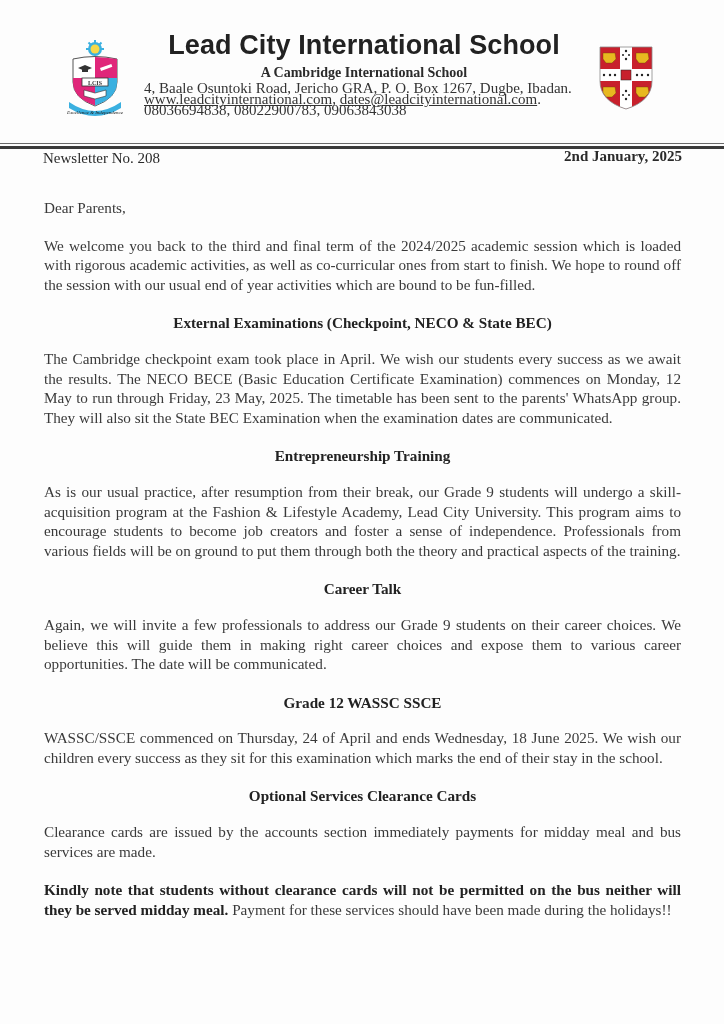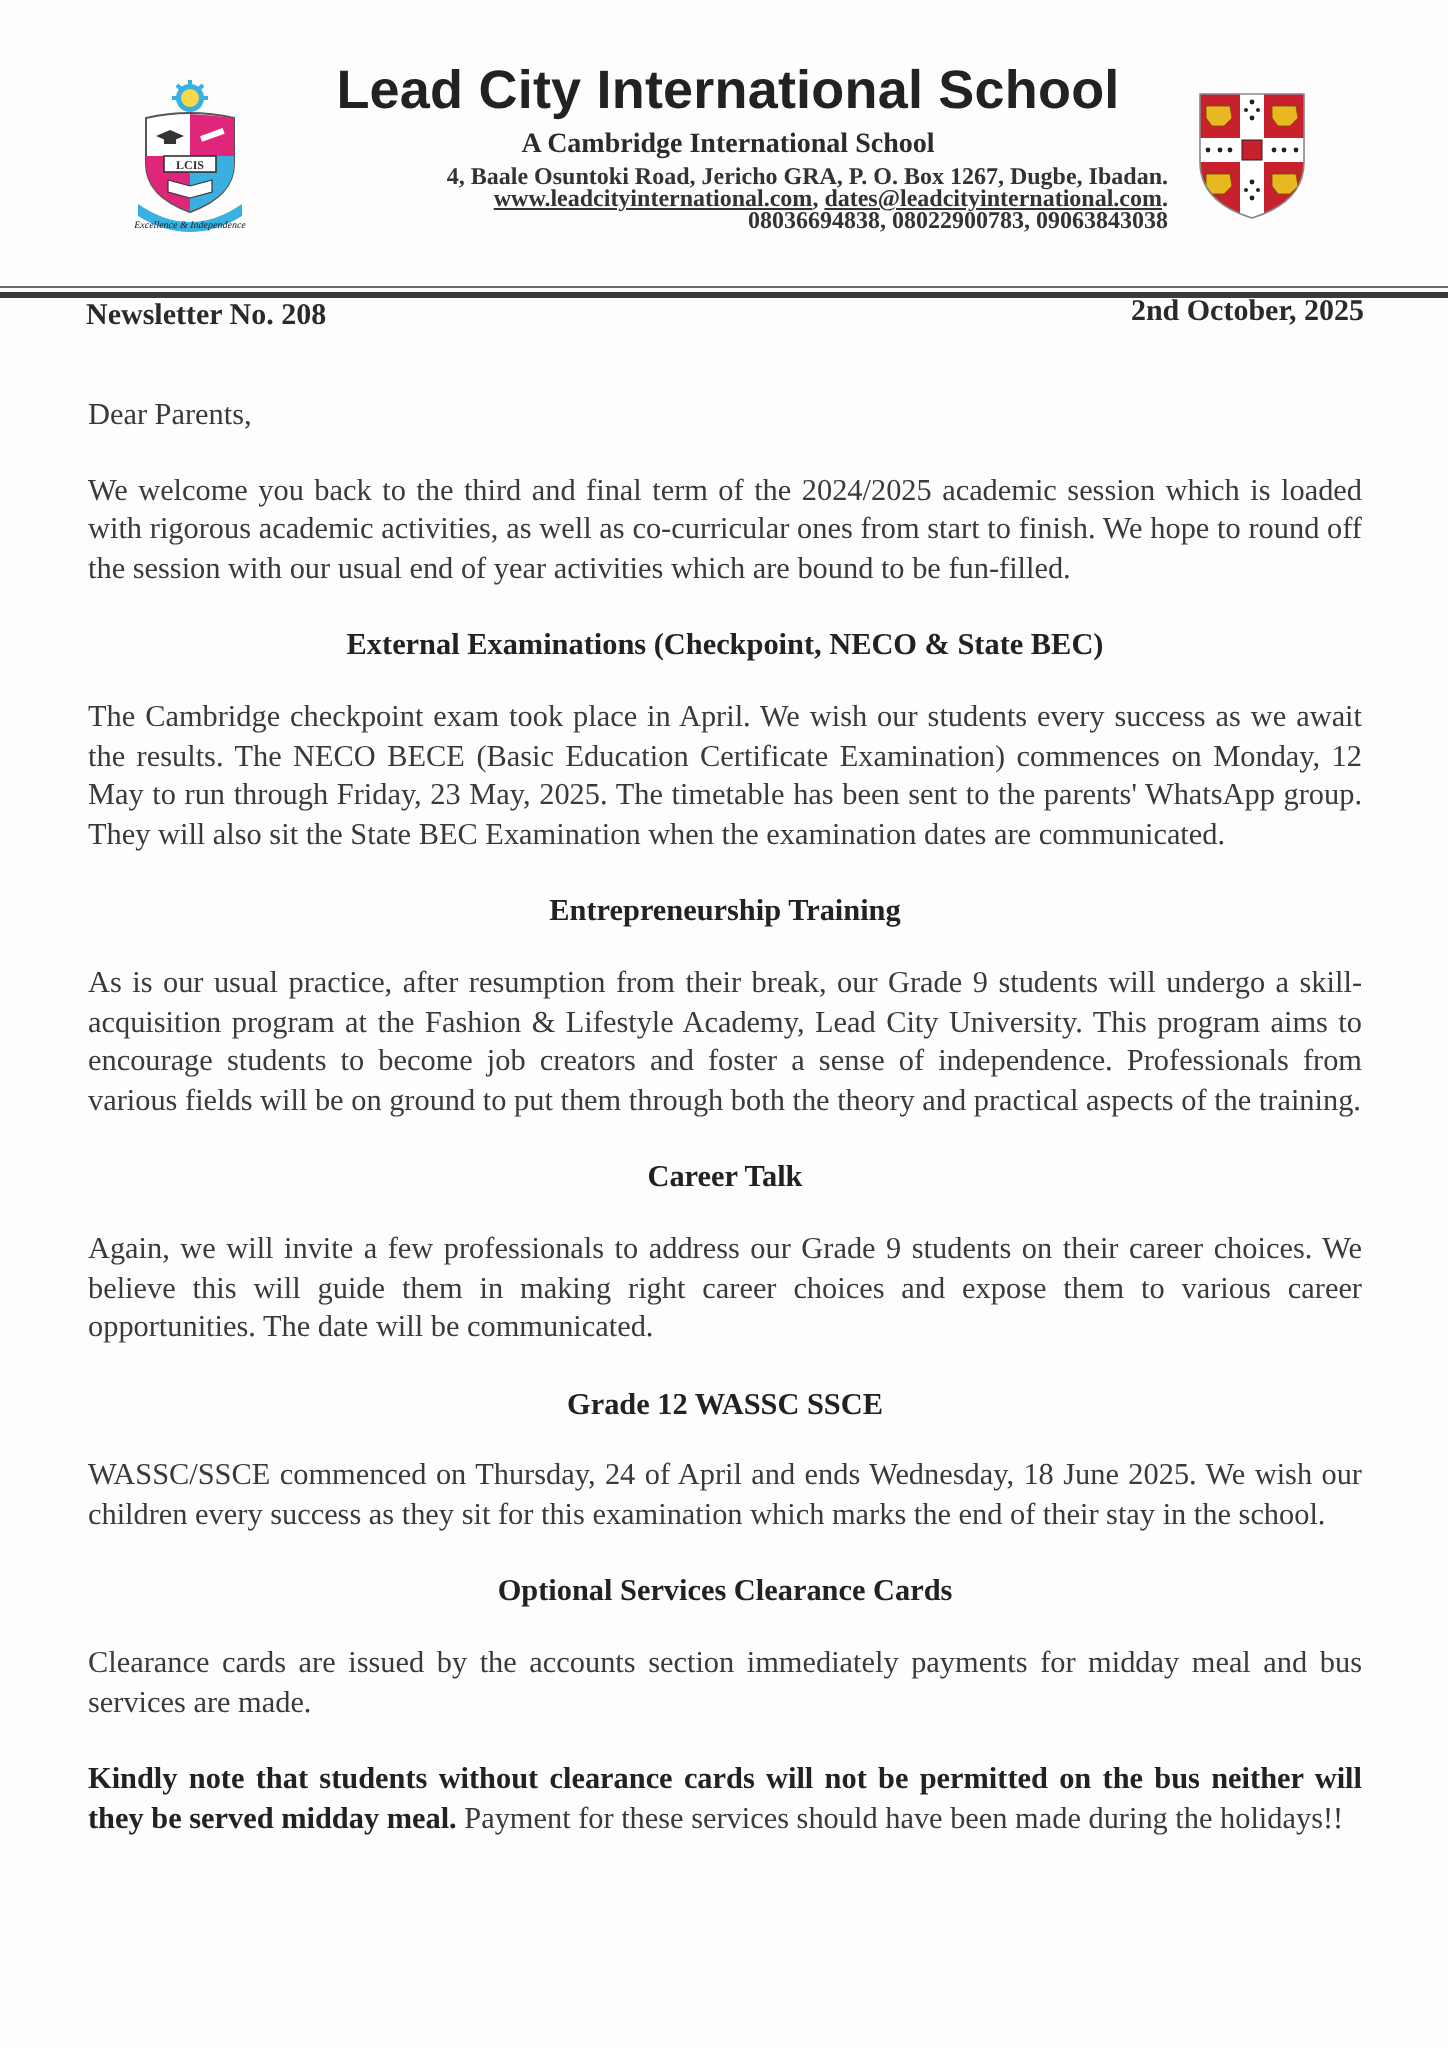--- a/index.html
+++ b/index.html
@@ -51,23 +51,23 @@
       text-align: center;
       font-weight: bold;
       font-size: 14px;
       line-height: 16px;
       color: #2b2b2b;
     }
     .school-address {
       position: absolute;
       left: 144px; top: 71px;
       width: 440px;
-      text-align: right;
-      font-weight: bold;
-      font-size: 12px;
+      text-align: left;
+      font-weight: normal;
+      font-size: 15px;
       line-height: 11px;
       color: #333;
     }
     .school-address .line { display: block; white-space: nowrap; }
     .school-address a {
       color: #333;
       text-decoration: underline;
     }
     .rule-thin {
       position: absolute;
@@ -79,21 +79,21 @@
       position: absolute;
       left: 0; top: 134px;
       width: 724px; height: 3px;
       background: #3a3a3a;
     }
 
     
     .meta-number {
       position: absolute;
       left: 43px; top: 150px;
-      font-weight: bold;
+      font-weight: normal;
       font-size: 15px;
       color: #2a2a2a;
     }
     .meta-date {
       position: absolute;
       right: 42px; top: 148px;
       font-weight: bold;
       font-size: 15px;
       color: #2a2a2a;
     }
@@ -212,21 +212,21 @@
       </g>
     </g>
     <path d="M2 2 L54 2 L54 36 Q54 56 28 64 Q2 56 2 36 Z" fill="none" stroke="#888" stroke-width="0.8"></path>
   </svg>
 
   <div class="rule-thin"></div>
   <div class="rule-thick"></div>
 </header>
 
 <div class="meta-number">Newsletter No. 208</div>
-<div class="meta-date">2nd October, 2025</div>
+<div class="meta-date">2nd January, 2025</div>
 
 <main class="content">
   <p class="greeting">Dear Parents,</p>
   <p>We welcome you back to the third and final term of the 2024/2025 academic session which is loaded with rigorous academic activities, as well as co-curricular ones from start to finish. We hope to round off the session with our usual end of year activities which are bound to be fun-filled.</p>
 
   <section class="section">
     <h3>External Examinations (Checkpoint, NECO &amp; State BEC)</h3>
     <p>The Cambridge checkpoint exam took place in April. We wish our students every success as we await the results. The NECO BECE (Basic Education Certificate Examination) commences on Monday, 12 May to run through Friday, 23 May, 2025. The timetable has been sent to the parents' WhatsApp group. They will also sit the State BEC Examination when the examination dates are communicated.</p>
   </section>
 

